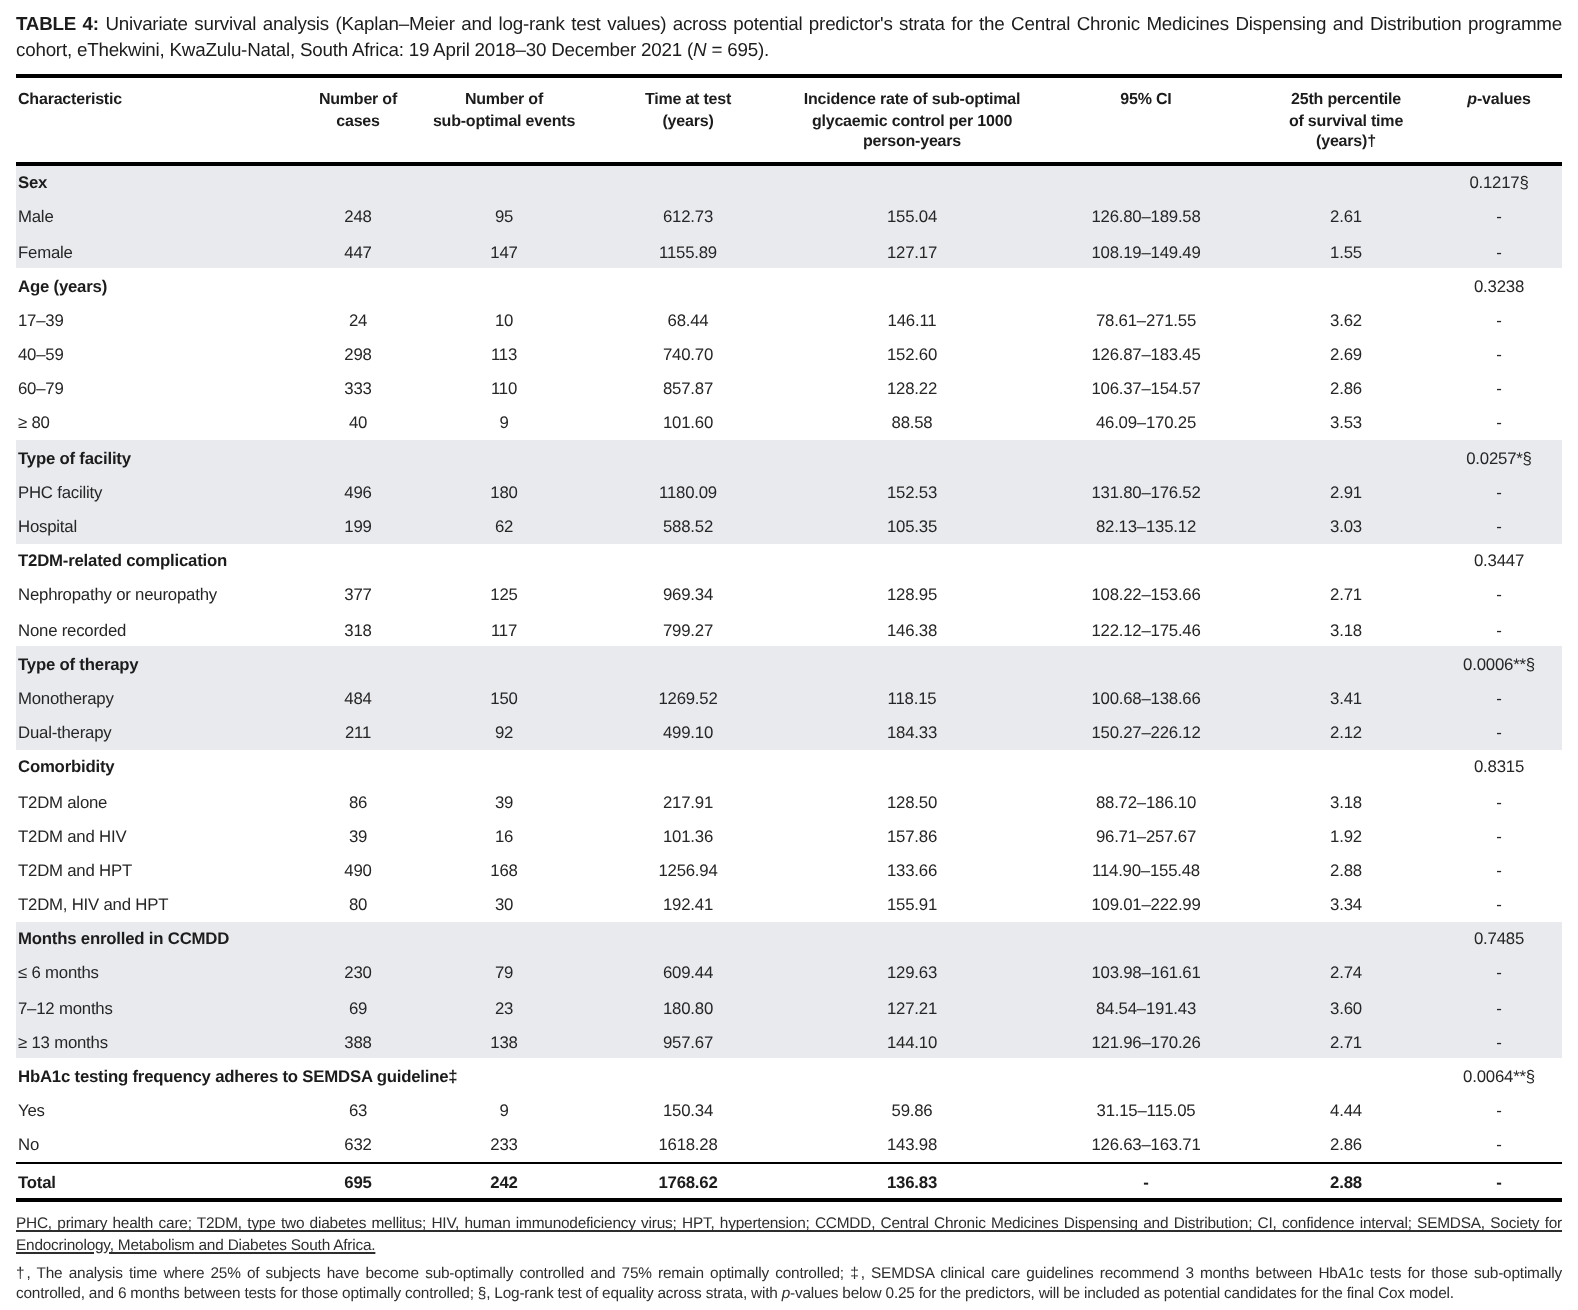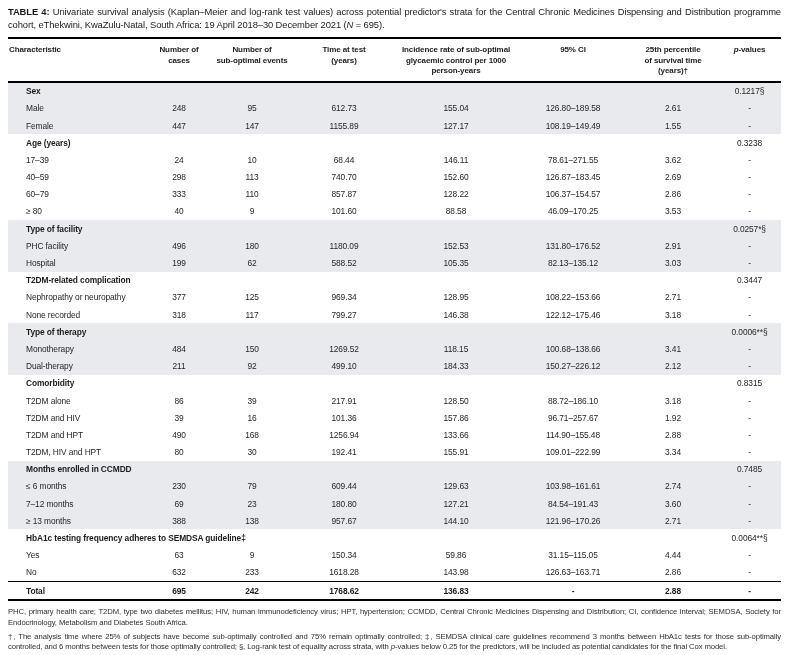--- a/index.html
+++ b/index.html
@@ -44,37 +44,37 @@
   th.char { text-align: left; padding-left: 1px; }
   td {
     font-size: 8.4px;
     height: 17.2px;
     padding: 0 2px;
     vertical-align: middle;
     text-align: center;
     white-space: nowrap;
     overflow: hidden;
   }
-  td.char { text-align: left; padding-left: 18px; }
+  td.char { text-align: left; padding-left: 1px; }
   tr.shaded { background: #e9eaee; }
   tr.group td.char { font-weight: 700; color: #1c1c1c; }
   tr.total td {
     font-weight: 700;
     color: #1c1c1c;
     border-top: 1.5px solid #000;
     border-bottom: 2.5px solid #000;
   }
   .fn {
     margin: 0;
     font-size: 7.7px;
     line-height: 1.35;
     text-align: justify;
     color: #2e2e2e;
   }
-  .fn1 { margin-top: 6px; }
+  .fn1 { margin-top: 6px; text-decoration: underline; }
   .fn2 { margin-top: 4px; }
 </style>
 </head>
 <body>
 
 <div>
 
   <p class="title"><span class="b">TABLE 4:</span><span> Univariate survival analysis (Kaplan–Meier and log-rank test values) across potential predictor's strata for the Central Chronic Medicines Dispensing and Distribution programme cohort, eThekwini, KwaZulu-Natal, South Africa: 19 April 2018–30 December 2021 (</span><span class="i">N</span><span> = 695).</span></p>
 
   <table class="survival">

